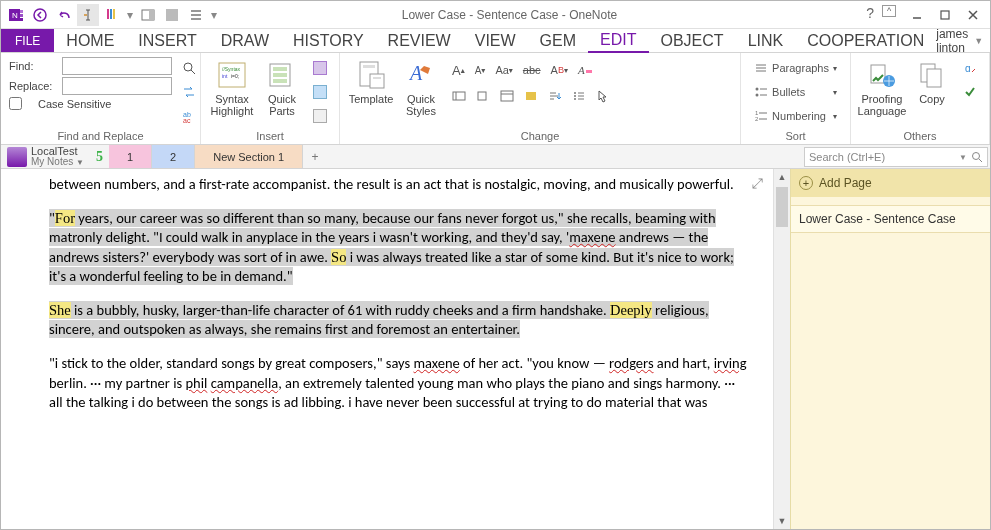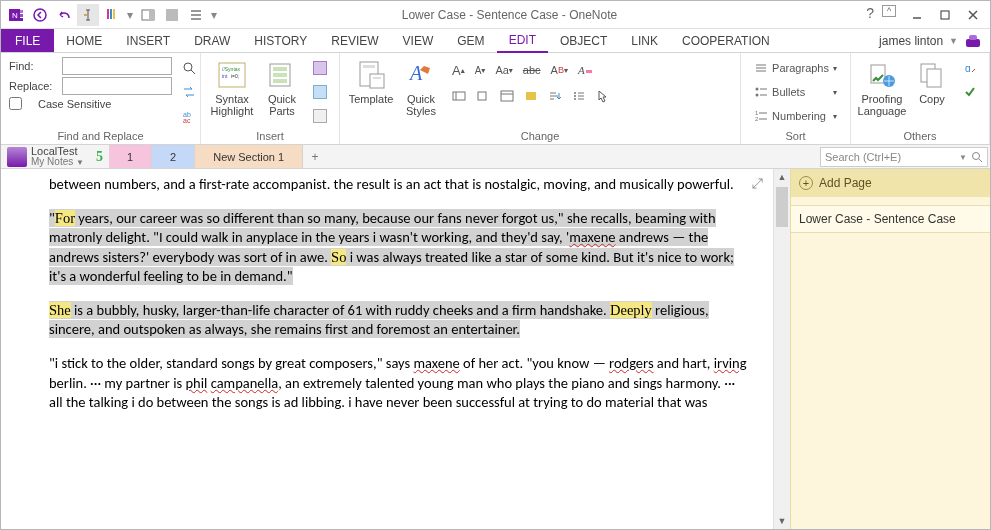--- a/index.html
+++ b/index.html
@@ -11,21 +11,21 @@
 .qat-btn { width: 22px; height: 22px; display: flex; align-items: center; justify-content: center; color: #555; }
 .qat-btn svg { width: 16px; height: 16px; }
 .title-text { position: absolute; left: 50%; transform: translateX(-50%); color: #666; font-size: 12px; padding-left: 28px; }
 .window-controls { margin-left: auto; display: flex; gap: 2px; padding-right: 4px; }
 .win-btn { width: 26px; height: 20px; display: flex; align-items: center; justify-content: center; color: #666; }
 .help-icon { font-size: 14px; color: #666; margin-right: 6px; }
 
 
 .ribbon-tabs { height: 24px; display: flex; align-items: stretch; border-bottom: 1px solid #d4d4d4; background: #fff; }
 .file-tab { background: #7719aa; color: #fff; padding: 0 14px; display: flex; align-items: center; font-size: 12px; }
-.rtab { padding: 0 12px; display: flex; align-items: center; color: #444; cursor: pointer; font-size: 12px; }
+.rtab { padding: 0 12px; display: flex; align-items: center; color: #444; cursor: pointer; font-size: 16px; }
 .rtab.active { color: #7719aa; border-bottom: 2px solid #7719aa; margin-bottom: -1px; text-align: center; }
 .user-area { margin-left: auto; display: flex; align-items: center; gap: 6px; padding-right: 8px; color: #444; }
 
 
 .ribbon { height: 92px; background: #fff; border-bottom: 1px solid #d4d4d4; display: flex; }
 .rgroup { border-right: 1px solid #e4e4e4; padding: 4px 8px 2px 8px; display: flex; flex-direction: column; }
 .rgroup-body { flex: 1; display: flex; align-items: flex-start; gap: 4px; }
 .rgroup-label { text-align: center; font-size: 11px; color: #666; padding-top: 2px; }
 .big-btn { display: flex; flex-direction: column; align-items: center; justify-content: flex-start; width: 46px; padding: 2px; gap: 2px; text-align: center; color: #444; font-size: 11px; line-height: 1.1; cursor: pointer; }
 .big-btn .icn { width: 32px; height: 32px; display: flex; align-items: center; justify-content: center; }
@@ -46,21 +46,21 @@
 .nb-text { display: flex; flex-direction: column; line-height: 1; }
 .nb-title { font-size: 11px; color: #444; }
 .nb-sub { font-size: 10px; color: #777; }
 .sync-num { color: #3eb34a; font-size: 14px; font-weight: bold; margin: 0 6px; align-self: center; }
 .sec-tab { padding: 0 18px; display: flex; align-items: center; border-right: 1px solid #d4d4d4; font-size: 11px; color: #333; cursor: pointer; position: relative; }
 .sec-tab.pink { background: #f7c4dd; }
 .sec-tab.blue { background: #c4d8f7; }
 .sec-tab.peach { background: #f7dcc4; }
 .sec-tab.yellow { background: #f7edc4; border-top: 1px solid #b9a93f; }
 .add-sec { width: 24px; display: flex; align-items: center; justify-content: center; color: #777; cursor: pointer; }
-.search-box { margin-left: auto; width: 168px; height: 20px; margin-top: 2px; margin-right: 2px; border: 1px solid #ccc; display: flex; align-items: center; padding: 0 4px; color: #888; font-size: 11px; background: #fff; }
+.search-box { margin-left: auto; width: 184px; height: 20px; margin-top: 2px; margin-right: 2px; border: 1px solid #ccc; display: flex; align-items: center; padding: 0 4px; color: #888; font-size: 11px; background: #fff; }
 
 
 .content-area { display: flex; height: calc(530px - 28px - 24px - 92px - 24px - 2px); }
 .page-body { flex: 1; padding: 6px 24px 6px 48px; overflow: hidden; position: relative; font-family: Calibri, sans-serif; font-size: 14.5px; color: #000; line-height: 1.35; }
 .page-body p { margin-bottom: 14px; }
 .hl { background: #d2d2d2; }
 .yl { background: #f4e784; font-family: Liberation Serif, serif; }
 .squig { text-decoration: underline wavy #d02424; text-decoration-thickness: 1px; }
 .expand-icon { position: absolute; top: 6px; right: 10px; color: #888; font-size: 14px; }
 .vscroll { width: 17px; background: #f0f0f0; border-left: 1px solid #e0e0e0; position: relative; }

